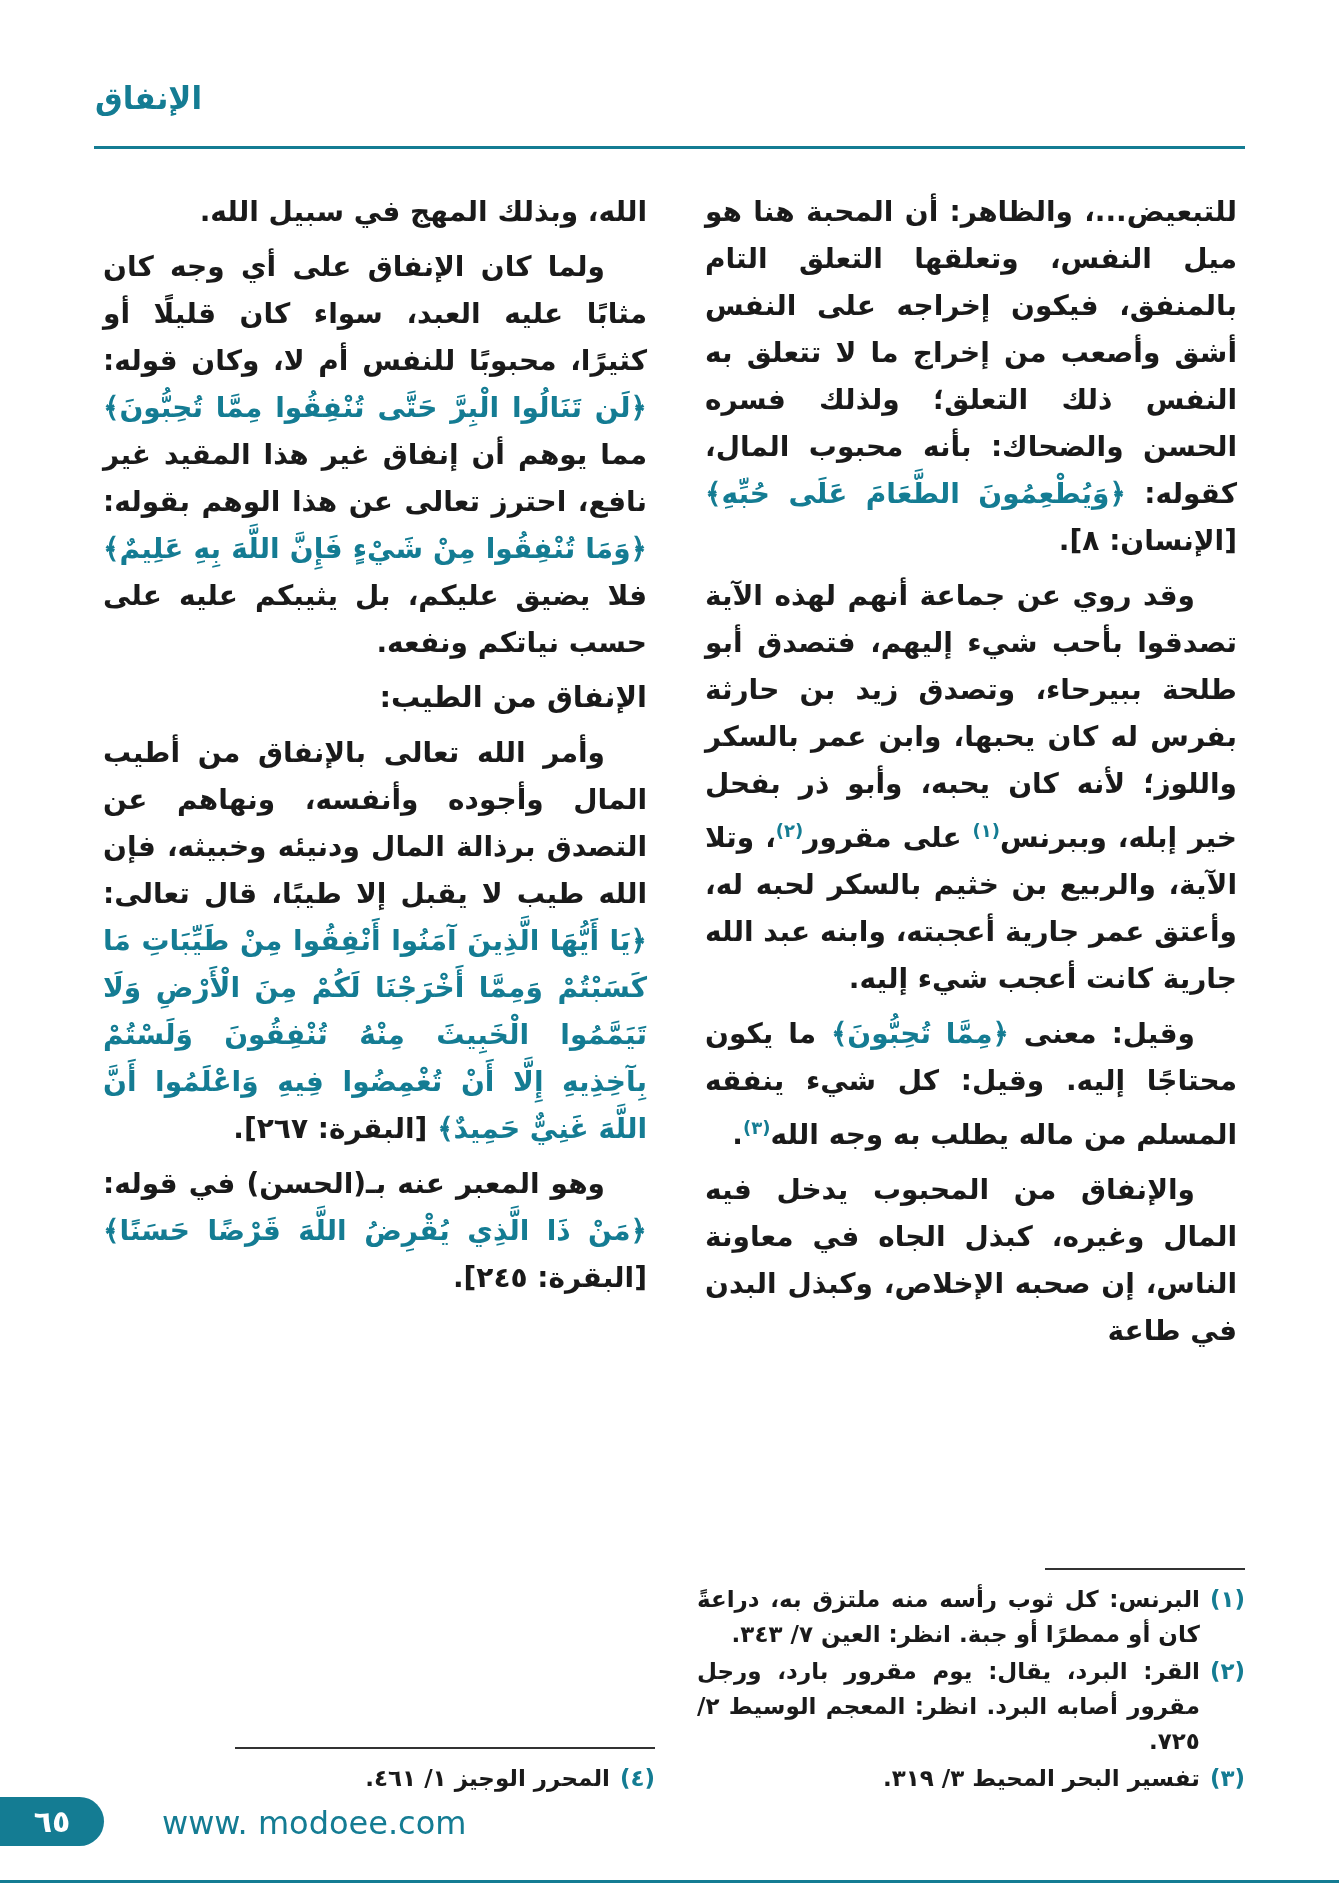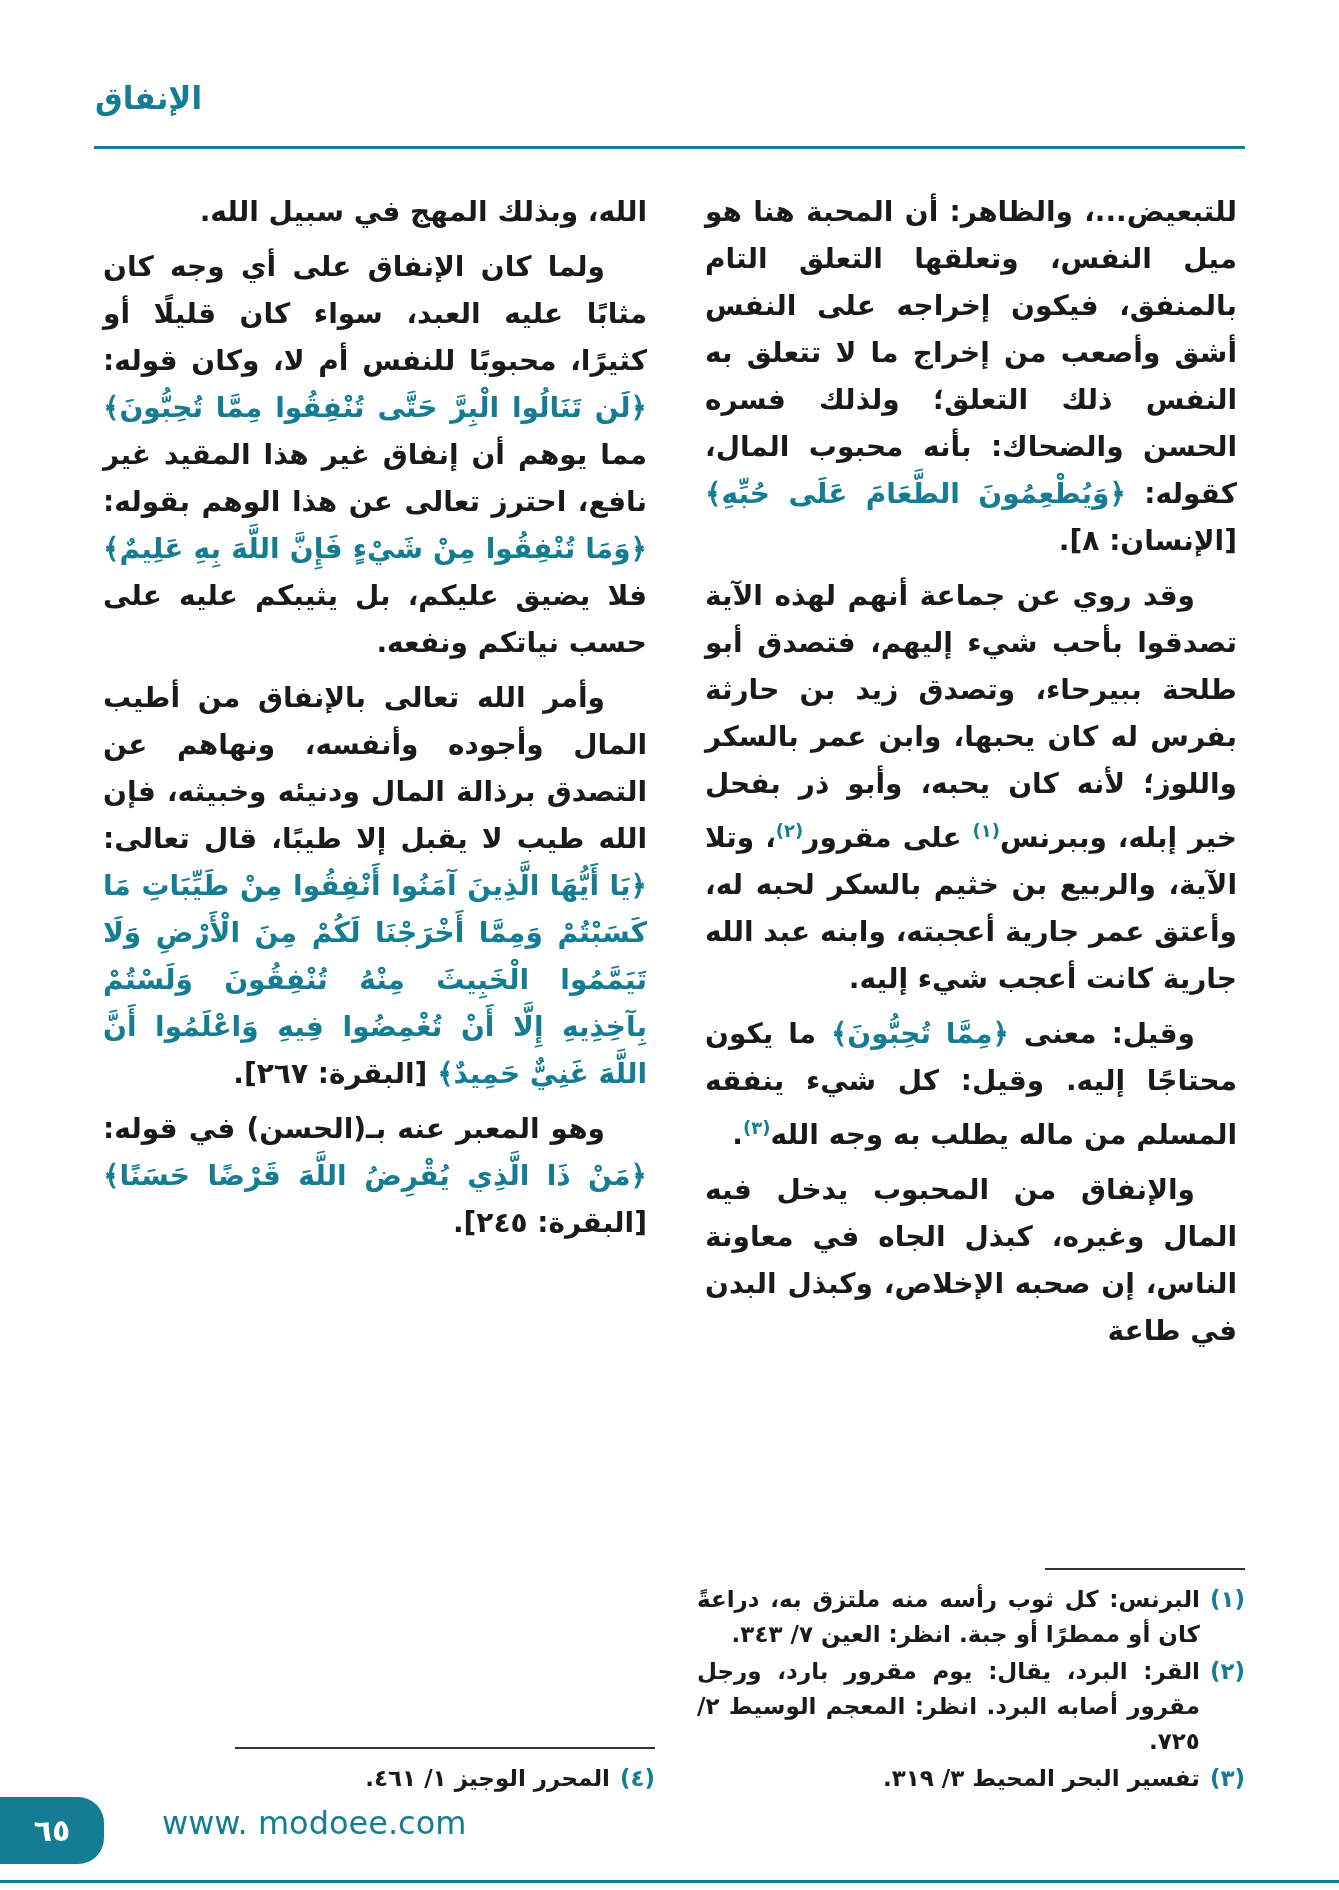--- a/index.html
+++ b/index.html
@@ -80,21 +80,21 @@
     text-align: justify;
     margin-bottom: 2px;
   }
   .fn-num { color: var(--accent); flex: 0 0 auto; }
   .fn-text { flex: 1 1 auto; }
   .page-badge {
     position: absolute;
     left: 0;
     top: 1797px;
     width: 104px;
-    height: 67px;
+    height: 49px;
     background: var(--accent);
     border-radius: 0 26px 26px 0;
     color: #ffffff;
     display: flex;
     align-items: center;
     justify-content: center;
     font-size: 30px;
     font-weight: 700;
   }
   .website {
@@ -146,20 +146,21 @@
             <span class="fn-text">تفسير البحر المحيط ٣/ ٣١٩.</span>
           </div>
         </div>
     </div>
   </section>
 
   <section class="col col-left">
     <div class="col-text">
         <p class="para"><span class="seg-text">الله، وبذلك المهج في سبيل الله.</span></p>
         <p class="para indent"><span class="seg-text">ولما كان الإنفاق على أي وجه كان مثابًا عليه العبد، سواء كان قليلًا أو كثيرًا، محبوبًا للنفس أم لا، وكان قوله: </span><span class="seg-quran">﴿لَن تَنَالُوا الْبِرَّ حَتَّى تُنْفِقُوا مِمَّا تُحِبُّونَ﴾</span><span class="seg-text"> مما يوهم أن إنفاق غير هذا المقيد غير نافع، احترز تعالى عن هذا الوهم بقوله: </span><span class="seg-quran">﴿وَمَا تُنْفِقُوا مِنْ شَيْءٍ فَإِنَّ اللَّهَ بِهِ عَلِيمٌ﴾</span><span class="seg-text"> فلا يضيق عليكم، بل يثيبكم عليه على حسب نياتكم ونفعه.</span></p>
+        <p class="para heading"><span class="seg-text">الإنفاق من الطيب:</span></p>
         <p class="para indent"><span class="seg-text">وأمر الله تعالى بالإنفاق من أطيب المال وأجوده وأنفسه، ونهاهم عن التصدق برذالة المال ودنيئه وخبيثه، فإن الله طيب لا يقبل إلا طيبًا، قال تعالى: </span><span class="seg-quran">﴿يَا أَيُّهَا الَّذِينَ آمَنُوا أَنْفِقُوا مِنْ طَيِّبَاتِ مَا كَسَبْتُمْ وَمِمَّا أَخْرَجْنَا لَكُمْ مِنَ الْأَرْضِ وَلَا تَيَمَّمُوا الْخَبِيثَ مِنْهُ تُنْفِقُونَ وَلَسْتُمْ بِآخِذِيهِ إِلَّا أَنْ تُغْمِضُوا فِيهِ وَاعْلَمُوا أَنَّ اللَّهَ غَنِيٌّ حَمِيدٌ﴾</span><span class="seg-ref"> [البقرة: ٢٦٧].</span></p>
         <p class="para indent"><span class="seg-text">وهو المعبر عنه بـ(الحسن) في قوله: </span><span class="seg-quran">﴿مَنْ ذَا الَّذِي يُقْرِضُ اللَّهَ قَرْضًا حَسَنًا﴾</span><span class="seg-ref"> [البقرة: ٢٤٥].</span></p>
       </div>
     <div class="fn-block">
       <div class="fn-sep sep-left"></div>
       <div>
           <div class="footnote">
             <span class="fn-num">(٤)</span>
             <span class="fn-text">المحرر الوجيز ١/ ٤٦١.</span>
           </div>

